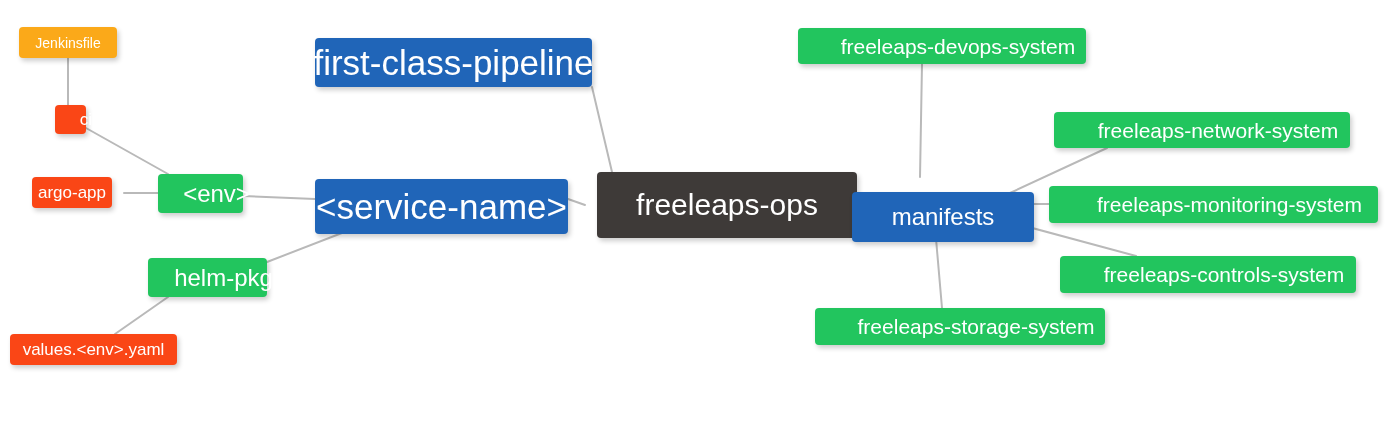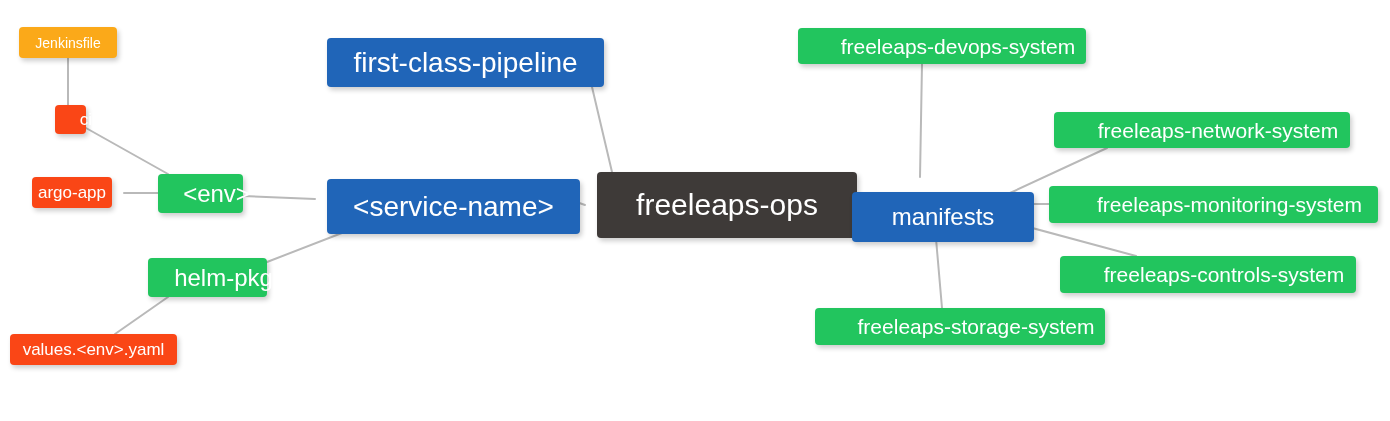--- a/index.html
+++ b/index.html
@@ -46,21 +46,21 @@
     padding: 0 2px;
   }
   
   .n-root   { background: #3e3a38; margin-left: 12px; }
   .n-blue   { background: #2065b8; }
   .n-green  { background: #22c55e; padding-left: 32px; }
   .n-orange { background: #fba919; }
   .n-red    { background: #fa4616; }
   
   .sz-root  { font-size: 30px; }
-  .sz-lg    { font-size: 28px; margin-left: 12px; }
+  .sz-lg    { font-size: 35px; }
   .sz-md    { font-size: 24px; }
   .sz-sm    { font-size: 21px; }
   .sz-xs    { font-size: 17px; }
   .sz-tiny  { font-size: 14px; }
 </style>
 </head>
 <body>
 
 <div id="canvas">
   <svg id="edges" viewBox="0 0 1390 421" xmlns="http://www.w3.org/2000/svg">

